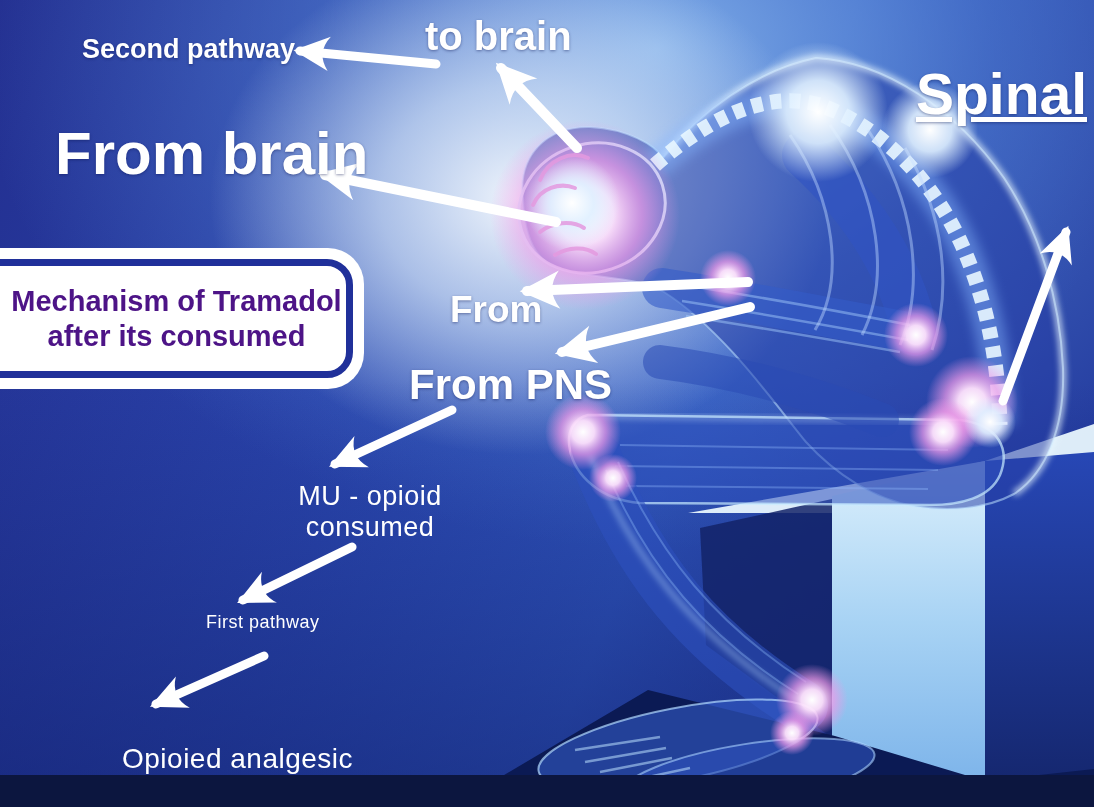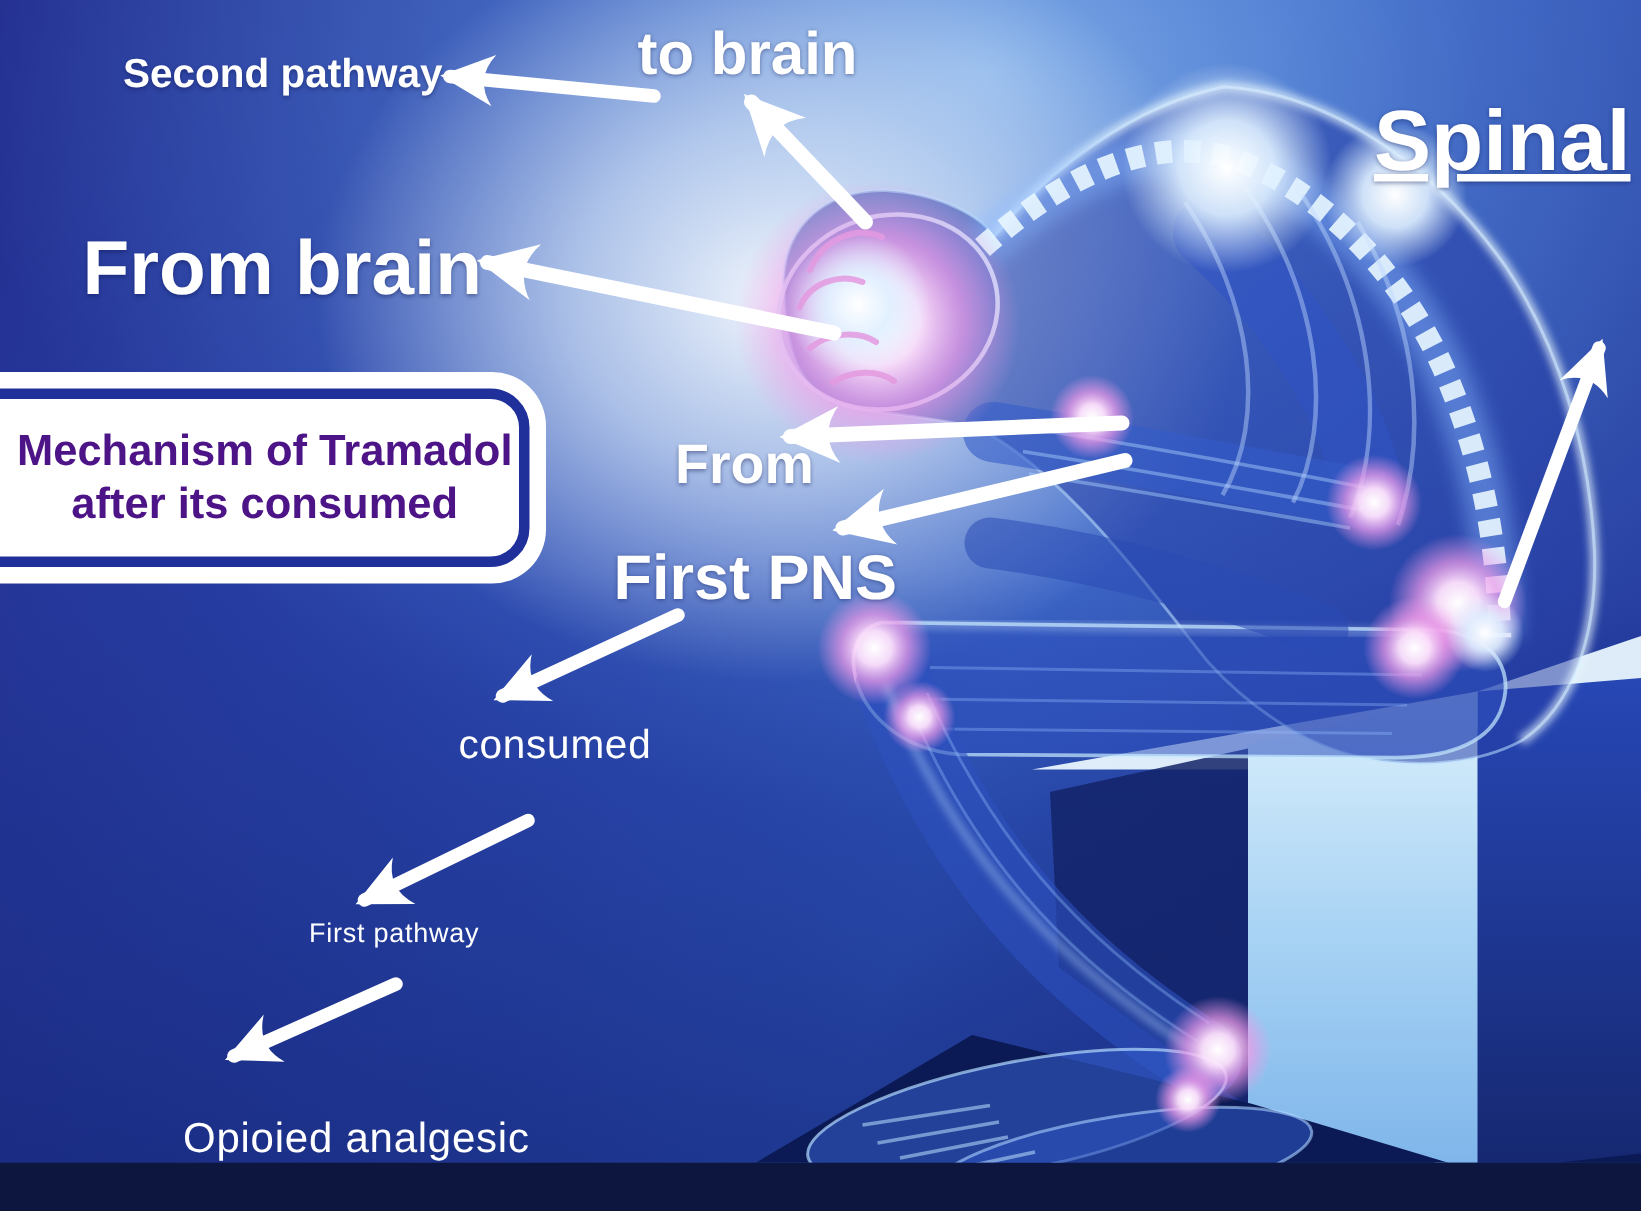--- a/index.html
+++ b/index.html
@@ -7,21 +7,21 @@
     position:relative;width:1094px;height:775px;overflow:hidden;
     font-family:"Liberation Sans",sans-serif;
   }
   .stage svg.art{position:absolute;left:0;top:0;}
   .lbl{position:absolute;color:#ffffff;white-space:nowrap;line-height:1.05;
        text-shadow:0 1px 3px rgba(10,20,80,.45);}
   .lbl.bold{font-weight:700;}
   .lbl.thin{font-weight:400;letter-spacing:.5px;text-shadow:none;}
   .lbl-second-pathway{left:82px;top:35px;font-size:27px;}
   .lbl-to-brain{left:425px;top:15px;font-size:40px;}
-  .lbl-from-brain{left:55px;top:122px;font-size:51px;margin-top:30px;}
+  .lbl-from-brain{left:55px;top:122px;font-size:60px;}
   .lbl-spinal{right:7px;top:60px;font-size:57px;line-height:1.22;text-decoration:underline;}
   .lbl-pain{left:450px;top:291px;font-size:37px;}
   .lbl-from-pns{left:409px;top:363px;font-size:42px;}
   .lbl-mu{left:270px;top:481px;width:200px;font-size:27px;text-align:center;line-height:1.15;white-space:normal;}
   .lbl-first{left:206px;top:613px;font-size:18px;}
   .lbl-opioid{left:122px;top:744px;font-size:28px;}
   .title-box{
     position:absolute;left:-36px;top:248px;width:400px;height:141px;
     background:#ffffff;border-radius:36px;
   }
@@ -193,22 +193,23 @@
   </div>
 
   <div class="title-box">
     <div class="title-inner">
       <div>Mechanism of Tramadol</div>
       <div>after its consumed</div>
     </div>
   </div>
 
   <div class="lbl bold lbl-pain">From</div>
-  <div class="lbl bold lbl-from-pns">First PNS</div>
+  <div class="lbl bold lbl-from-pns">From PNS</div>
 
   <div class="lbl thin lbl-mu">
+    <div>MU - opioid</div>
     <div>consumed</div>
   </div>
 
   <div class="lbl thin lbl-first">First pathway</div>
   <div class="lbl thin lbl-opioid">Opioied analgesic</div>
 
 </div>
 
 </body></html>

